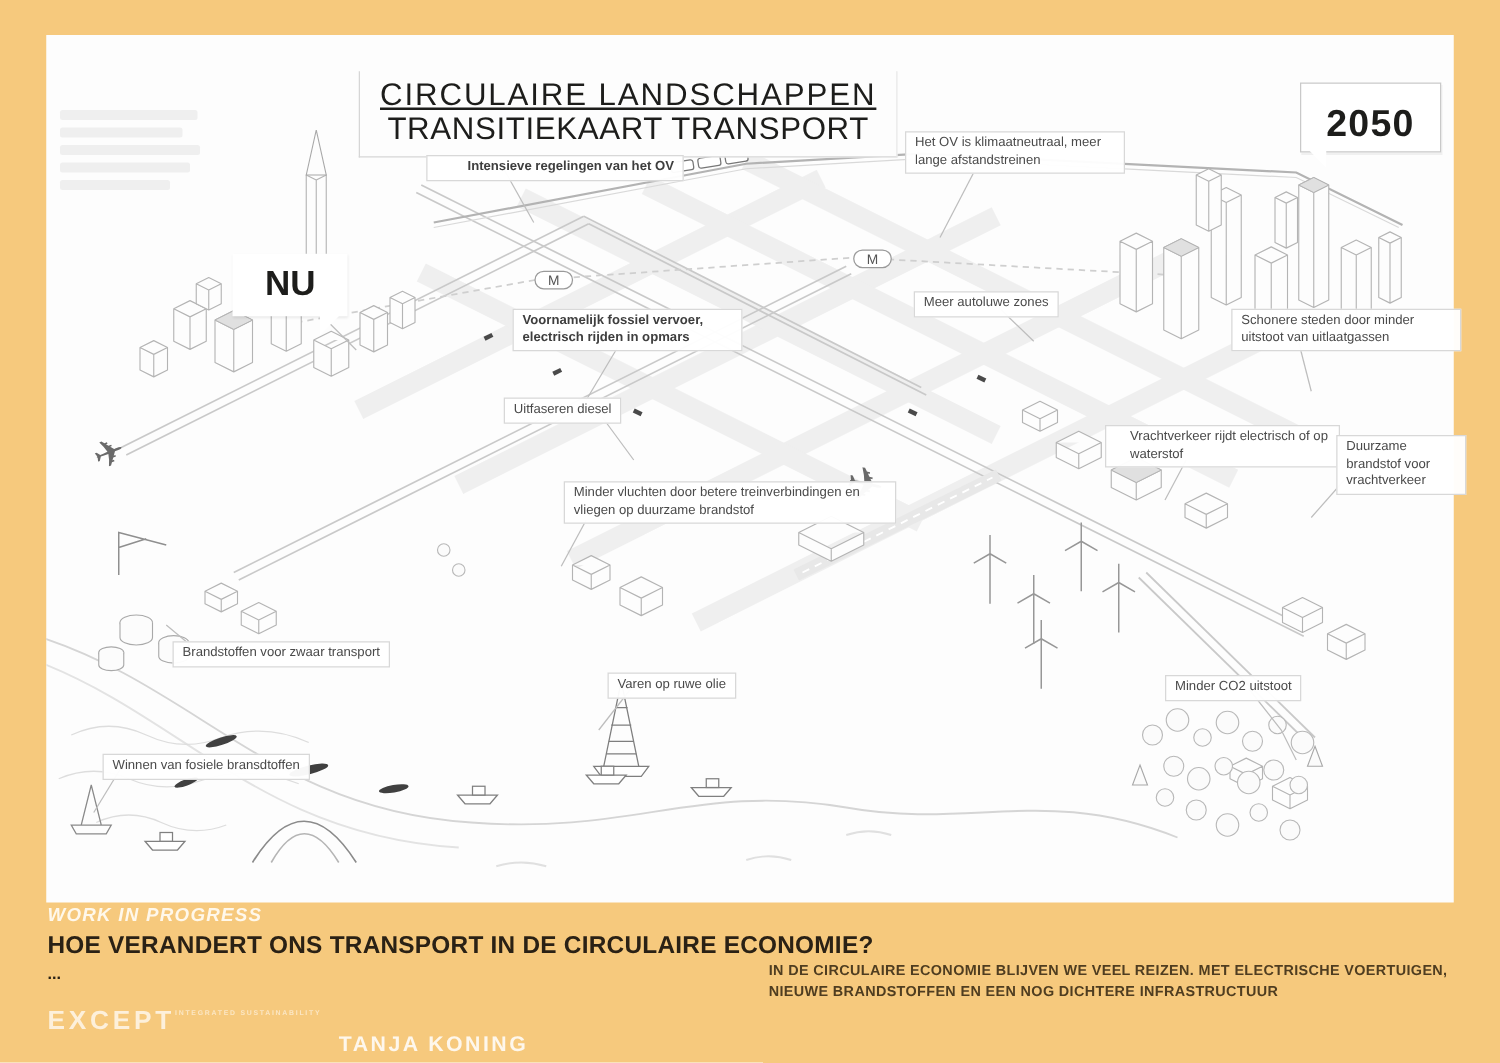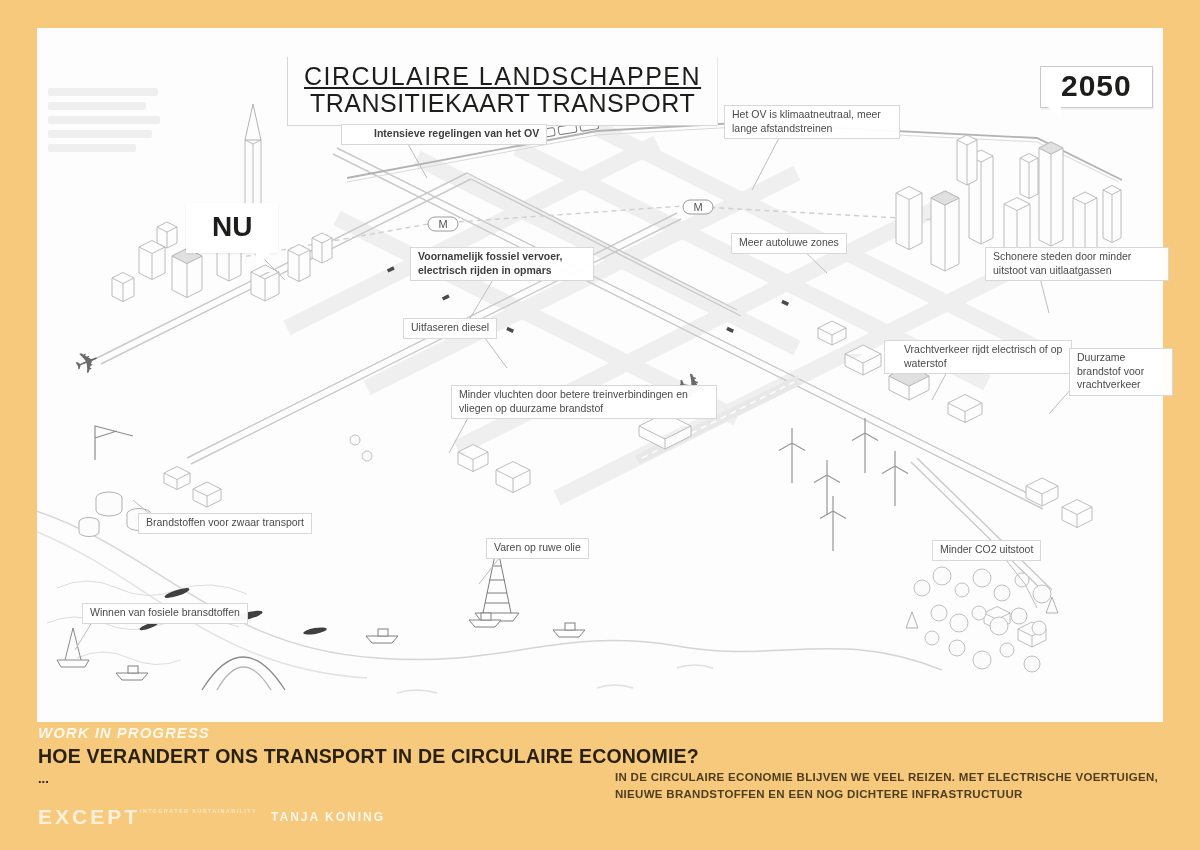--- a/index.html
+++ b/index.html
@@ -25,21 +25,21 @@
     border-left:1px solid #d6d6d6;border-bottom:1px solid #d6d6d6;border-right:1px solid #e7e7e7;
   }
   .title-line1{font-size:25px;font-weight:400;letter-spacing:1.5px;color:#1d1d1b;white-space:nowrap;text-decoration:underline;}
   .title-line2{font-size:25px;font-weight:400;letter-spacing:0.5px;color:#1d1d1b;white-space:nowrap;margin-top:-2px;}
 
   
   .bubble{
     position:absolute;background:#fff;border:1px solid #c9c9c9;
     font-weight:800;color:#1d1d1b;box-shadow:1px 2px 0 rgba(0,0,0,0.05);
   }
-  .bubble-2050{left:1003px;top:38px;font-size:30px;padding:2px 20px 4px 20px;letter-spacing:1px;}
+  .bubble-2050{left:1003px;top:38px;font-size:30px;padding:16px 20px 4px 20px;letter-spacing:1px;}
   .bubble-2050:after{
     content:"";position:absolute;left:6px;bottom:-13px;width:0;height:0;
     border-top:14px solid #fff;border-left:14px solid transparent;
   }
   .bubble-nu{left:149px;top:175px;font-size:28px;padding:8px 26px 10px 26px;border:none;box-shadow:0 1px 2px rgba(0,0,0,0.08);}
   .bubble-nu:after{
     content:"";position:absolute;right:6px;bottom:-15px;width:0;height:0;
     border-top:16px solid #fff;border-right:16px solid transparent;
   }
 
@@ -56,22 +56,22 @@
        letter-spacing:1px;color:rgba(255,252,244,0.92);}
   .question{position:absolute;left:38px;top:745px;font-size:19.5px;font-weight:800;
        letter-spacing:0.2px;color:#2A2115;}
   .dots{position:absolute;left:38px;top:771px;font-size:13px;font-weight:800;color:#2A2115;}
   .description{position:absolute;left:615px;top:769px;width:545px;font-size:11.5px;font-weight:700;
        line-height:1.5;letter-spacing:0.3px;color:#4F3D20;}
   .logo-row{position:absolute;left:38px;top:806px;display:flex;align-items:flex-start;}
   .logo-mark{display:flex;flex-direction:row;}
   .logo-except{font-size:21px;font-weight:800;letter-spacing:3px;color:rgba(255,255,255,0.72);line-height:1;}
   .logo-tagline{font-size:5.5px;font-weight:700;letter-spacing:1.4px;color:rgba(255,255,255,0.55);margin-top:2px;}
-  .logo-author{font-size:12px;font-weight:800;letter-spacing:2px;color:rgba(255,255,255,0.85);
-       margin-left:14px;margin-top:4px;}
+  .logo-author{font-size:17px;font-weight:800;letter-spacing:2px;color:rgba(255,255,255,0.85);
+       margin-left:14px;margin-top:20px;}
 </style>
 </head>
 <body>
 
 <div id="canvas">
 
   <svg id="iso" width="1126" height="694" viewBox="0 0 1126 694">
 
     <g stroke="#efefef" stroke-width="16" opacity="0.95">
       <line x1="250" y1="300" x2="620" y2="115"></line>

